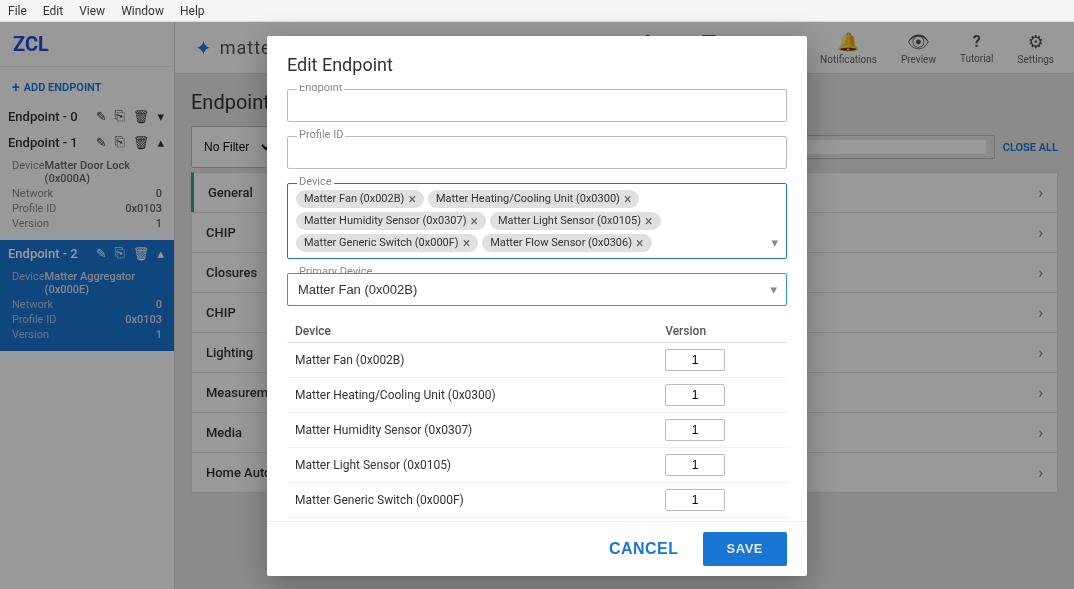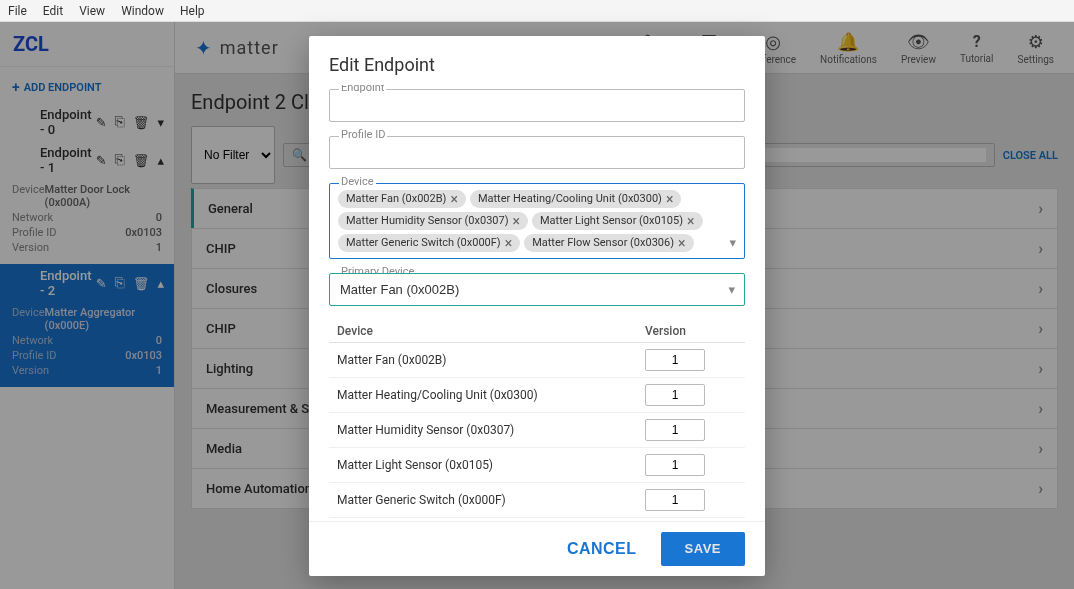--- a/index.html
+++ b/index.html
@@ -13,21 +13,21 @@
     .app-container { display: flex; height: calc(589px - 22px); }
 
     
     .sidebar { width: 175px; background: #fff; border-right: 1px solid #ddd; display: flex; flex-direction: column; }
     .sidebar-header { padding: 10px 13px; font-size: 20px; font-weight: bold; color: #1d4ed8; border-bottom: 1px solid #eee; }
     .sidebar-endpoints { padding: 8px 0; }
     .sidebar-add { display: flex; align-items: center; padding: 4px 12px 8px; color: #1976d2; font-size: 11px; font-weight: 600; cursor: pointer; }
     .sidebar-add span.plus { margin-right: 4px; font-size: 14px; }
     .endpoint-item { padding: 4px 8px; display: flex; align-items: center; justify-content: space-between; cursor: pointer; }
     .endpoint-item.active { background: #1976d2; color: #fff; }
-    .endpoint-label { font-size: 13px; font-weight: 500; margin-left: 32px; }
+    .endpoint-label { font-size: 13px; font-weight: 500; }
     .endpoint-actions { display: flex; gap: 4px; }
     .endpoint-actions .icon-btn { background: none; border: none; cursor: pointer; font-size: 13px; color: inherit; padding: 1px 2px; }
     .endpoint-details { padding: 4px 12px 8px; font-size: 11px; color: #666; }
     .endpoint-details.active-details { background: #1976d2; color: #dde; padding-bottom: 8px; }
     .endpoint-detail-row { display: flex; justify-content: space-between; margin-bottom: 2px; }
     .endpoint-detail-row .label { color: #888; }
     .endpoint-detail-row.active-row .label { color: #b0c4de; }
     .endpoint-detail-row .value { font-weight: 500; }
 
     
@@ -46,21 +46,21 @@
     
     .cluster-list { display: flex; flex-direction: column; gap: 0; }
     .cluster-item { border: 1px solid #e0e0e0; border-bottom: none; background: #fff; }
     .cluster-item:last-child { border-bottom: 1px solid #e0e0e0; }
     .cluster-item.active { border-left: 3px solid #26a69a; }
     .cluster-header { display: flex; align-items: center; justify-content: space-between; padding: 10px 14px; cursor: pointer; font-size: 13px; font-weight: 500; color: #333; }
     .cluster-header .chevron { font-size: 16px; color: #888; }
 
     
     .modal-overlay { position: fixed; top: 22px; left: 0; right: 0; bottom: 0; background: rgba(0,0,0,0.4); display: flex; align-items: center; justify-content: center; z-index: 100; }
-    .modal { background: #fff; width: 456px; max-height: 540px; border-radius: 2px; box-shadow: 0 8px 32px rgba(0,0,0,0.3); display: flex; flex-direction: column; overflow: hidden; }
+    .modal { background: #fff; width: 540px; max-height: 540px; border-radius: 2px; box-shadow: 0 8px 32px rgba(0,0,0,0.3); display: flex; flex-direction: column; overflow: hidden; }
     .modal-title { font-size: 18px; font-weight: 400; padding: 18px 20px 10px; color: #333; }
     .modal-body { flex: 1; overflow-y: auto; padding: 4px 20px 10px; }
 
     
     .form-field { margin-bottom: 14px; position: relative; }
     .form-field label { font-size: 11px; color: #888; position: absolute; top: -8px; left: 10px; background: #fff; padding: 0 2px; }
     .form-field input, .form-field .select-box { width: 100%; border: 1px solid #bbb; border-radius: 2px; padding: 8px 10px; font-size: 13px; color: #333; outline: none; background: #fff; }
     .form-field .field-wrapper { border: 1px solid #bbb; border-radius: 2px; padding: 6px 8px; min-height: 36px; display: flex; flex-wrap: wrap; gap: 4px; align-items: center; }
     .field-wrapper.focused { border-color: #1976d2; }
     .chip { display: flex; align-items: center; background: #e0e0e0; border-radius: 16px; padding: 2px 8px; font-size: 11px; gap: 4px; }
@@ -70,21 +70,21 @@
     .select-wrapper .arrow { position: absolute; right: 10px; top: 50%; transform: translateY(-50%); pointer-events: none; color: #888; }
 
     
     .device-table { width: 100%; border-collapse: collapse; margin-bottom: 14px; }
     .device-table th { text-align: left; padding: 4px 8px; font-size: 12px; font-weight: 500; color: #555; border-bottom: 1px solid #e0e0e0; }
     .device-table td { padding: 6px 8px; font-size: 12px; border-bottom: 1px solid #f0f0f0; }
     .device-table td input { width: 60px; border: 1px solid #bbb; border-radius: 2px; padding: 3px 6px; font-size: 12px; text-align: center; }
 
     
     .filter-bar { display: flex; align-items: center; gap: 8px; margin-bottom: 4px; }
-    .filter-select { border: 1px solid #bbb; border-radius: 2px; padding: 20px 8px; font-size: 12px; background: #fff; }
+    .filter-select { border: 1px solid #bbb; border-radius: 2px; padding: 12px 8px; font-size: 12px; background: #fff; }
     .search-box { border: 1px solid #bbb; border-radius: 2px; padding: 4px 8px; font-size: 12px; flex: 1; display: flex; align-items: center; gap: 4px; }
     .search-box input { border: none; outline: none; font-size: 12px; width: 100%; }
     .close-all-btn { font-size: 11px; color: #1976d2; cursor: pointer; font-weight: 600; white-space: nowrap; }
 
     
     .modal-footer { display: flex; justify-content: flex-end; padding: 10px 20px; border-top: 1px solid #eee; gap: 8px; }
     .btn-cancel { background: none; border: none; color: #1976d2; font-size: 16px; font-weight: 600; padding: 8px 16px; cursor: pointer; letter-spacing: 0.5px; }
     .btn-save { background: #1976d2; color: #e5e5e5; border: none; font-size: 13px; font-weight: 600; padding: 8px 24px; cursor: pointer; letter-spacing: 0.5px; border-radius: 2px; }
 
     

